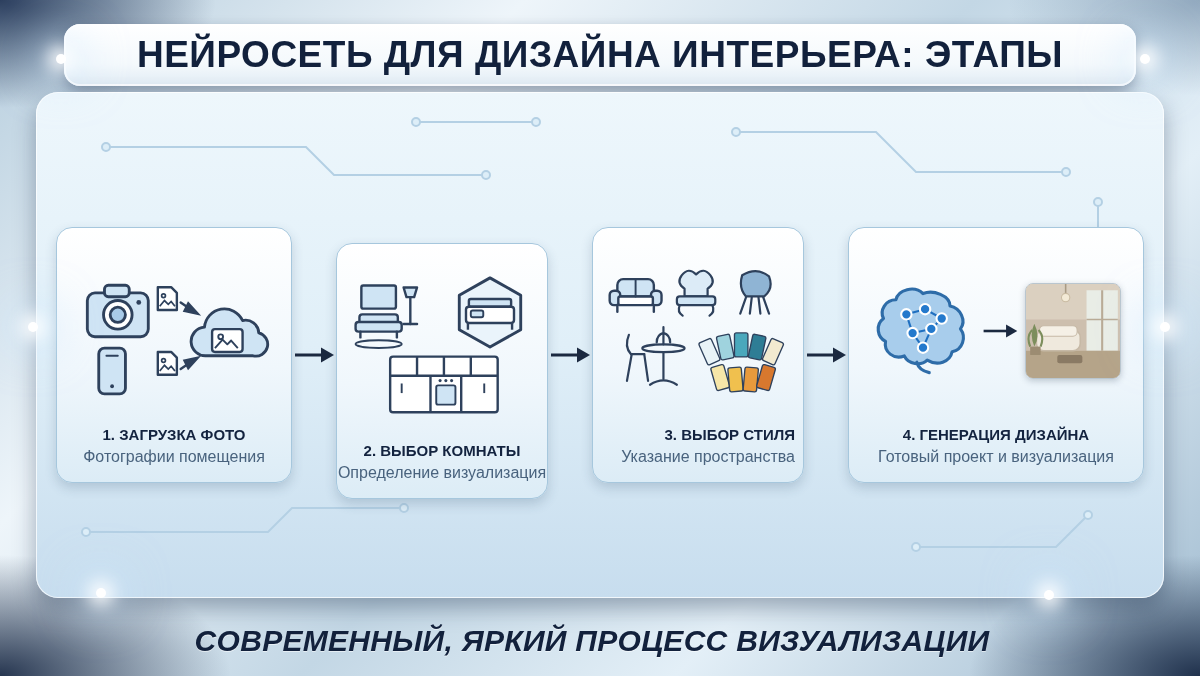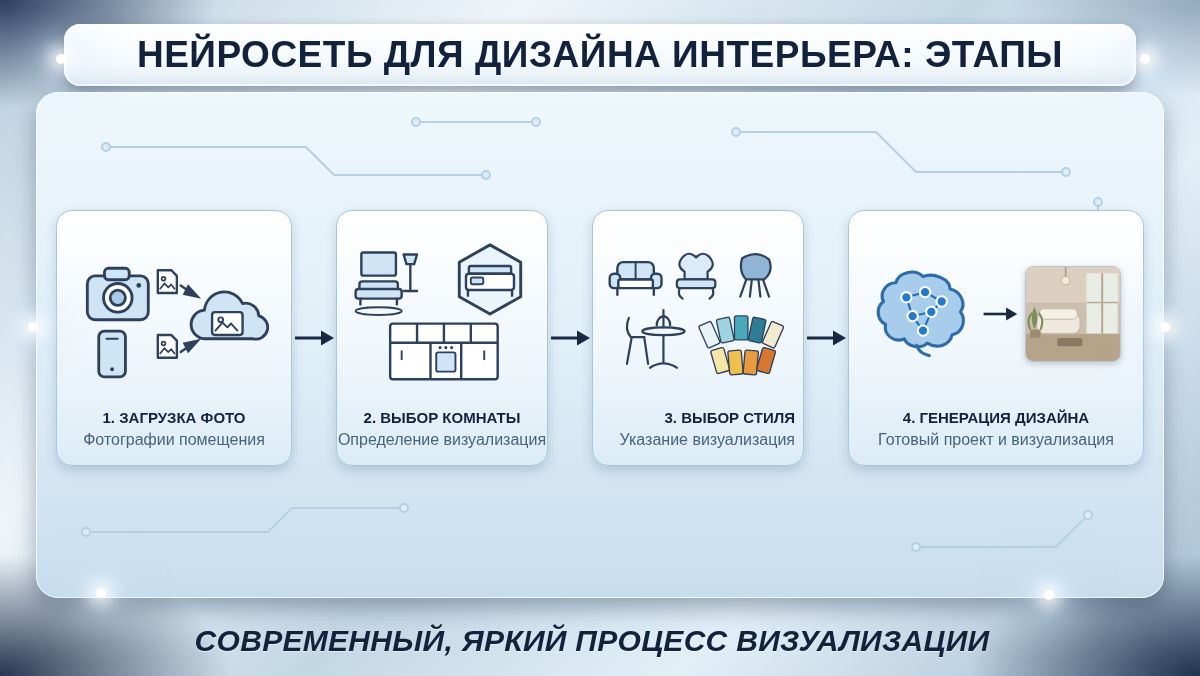--- a/index.html
+++ b/index.html
@@ -38,21 +38,21 @@
   .steps-row {
     position: absolute; left: 0; top: 118px; width: 100%;
     display: flex; align-items: center; justify-content: center; gap: 0; padding: 0 16px;
   }
   .step-card {
     background: linear-gradient(180deg, #ffffff 0%, #f0f7fc 55%, #dcecf6 100%);
     border: 1px solid #a6c7dd; border-radius: 16px; height: 256px;
     display: flex; flex-direction: column; align-items: center; padding: 12px 8px 16px;
     box-shadow: 0 5px 12px rgba(40,70,100,.2), inset 0 1px 0 rgba(255,255,255,.9);
   }
-  .card-1 { width: 236px; } .card-2 { width: 212px; } .card-3 { width: 212px; align-items: flex-end; } .card-4 { width: 296px; text-align: center; }
+  .card-1 { width: 236px; } .card-2 { width: 212px; margin-top: 33px; } .card-3 { width: 212px; align-items: flex-end; } .card-4 { width: 296px; text-align: center; }
   .icon-area { flex: 1; width: 100%; display: flex; align-items: center; justify-content: center; }
   .step-label { font-weight: bold; font-size: 15px; color: #13233f; margin-top: 4px; white-space: nowrap; }
   .step-sublabel { font-size: 16px; color: #49637e; margin-top: 5px; white-space: nowrap; }
 
   .flow-arrow { width: 44px; height: 24px; flex: 0 0 auto; }
 
   .gen-row { display: flex; align-items: center; justify-content: center; gap: 6px; }
   .result-img {
     width: 96px; height: 96px; border-radius: 8px; overflow: hidden;
     border: 1px solid #b9c6cf; box-shadow: 0 2px 6px rgba(40,60,80,.25);
@@ -242,21 +242,21 @@
               <rect x="152" y="80" width="14" height="25" rx="2" fill="#2e7d95" transform="rotate(12 159 105)"></rect>
               <rect x="166" y="84" width="14" height="25" rx="2" fill="#f2ead0" transform="rotate(24 173 109)"></rect>
               <rect x="116" y="112" width="14" height="25" rx="2" fill="#f6e6a8" transform="rotate(-16 123 124)"></rect>
               <rect x="132" y="114" width="14" height="25" rx="2" fill="#f0c04e" transform="rotate(-5 139 126)"></rect>
               <rect x="148" y="114" width="14" height="25" rx="2" fill="#e89a3c" transform="rotate(5 155 126)"></rect>
               <rect x="164" y="112" width="14" height="25" rx="2" fill="#d8782e" transform="rotate(16 171 124)"></rect>
             </g>
           </svg>
         </div>
         <div class="step-label">3. ВЫБОР СТИЛЯ</div>
-        <div class="step-sublabel">Указание визуализация</div>
+        <div class="step-sublabel">Указание пространства</div>
       </div>
 
       <svg class="flow-arrow" viewBox="0 0 44 24">
         <line x1="3" y1="12" x2="31" y2="12" stroke="#1b2940" stroke-width="3"></line>
         <polygon points="29,4.5 42,12 29,19.5" fill="#1b2940"></polygon>
       </svg>
 
       <div class="step-card card-4">
         <div class="icon-area">
           <div class="gen-row">

